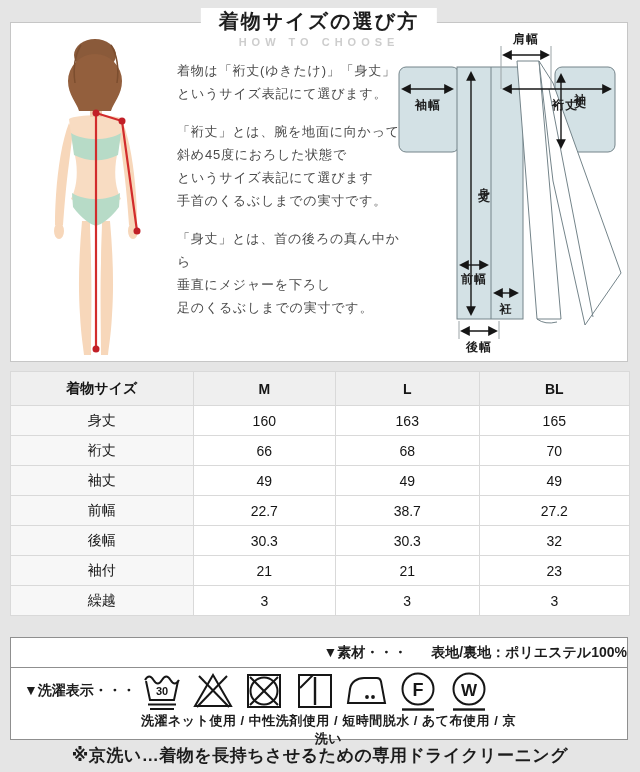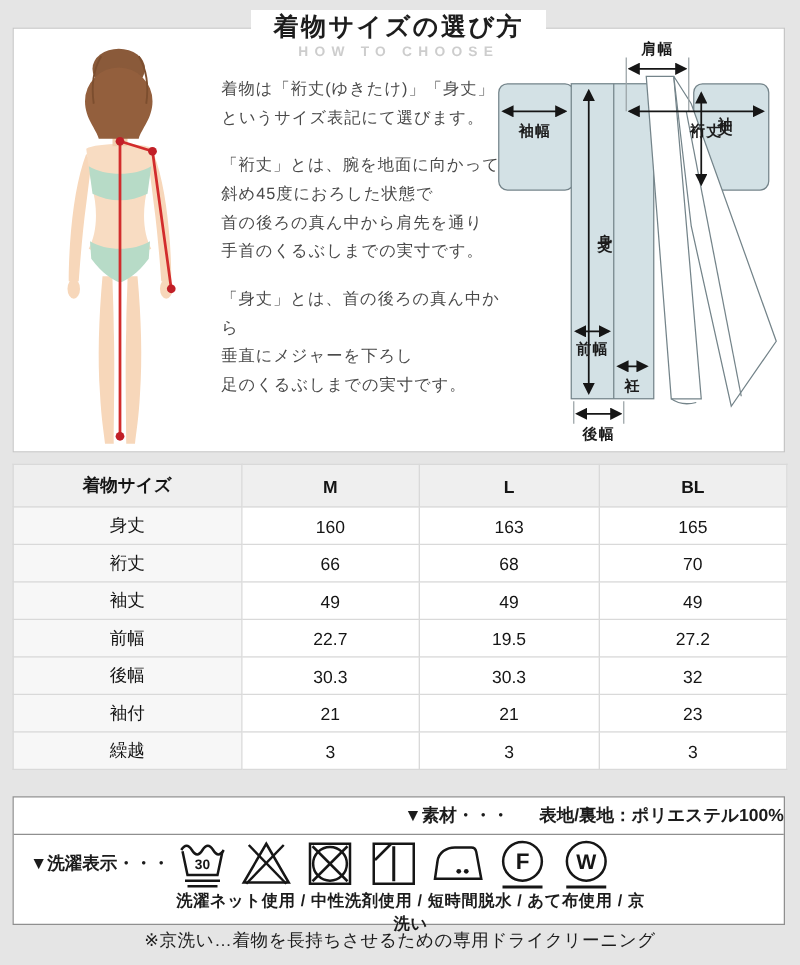--- a/index.html
+++ b/index.html
@@ -50,21 +50,21 @@
   .material-row .mlabel { margin-right:24px; }
   .care-row { position:relative; height:71px; }
   .care-label { position:absolute; left:13px; top:14px; font-size:14px; font-weight:bold;
                 color:#1c1c1c; }
   .care-icons { position:absolute; left:130px; top:2px; display:flex; gap:9px;
                 align-items:center; }
   .care-icons svg { display:block; }
   .care-caption { position:absolute; left:130px; top:44px; width:375px; text-align:center;
                   font-size:13px; font-weight:bold; color:#1c1c1c; letter-spacing:0.5px; }
   .care-note { position:absolute; left:0; top:744px; width:640px; text-align:center;
-               font-size:14px; font-weight:normal; color:#1c1c1c; letter-spacing:0.5px; }
+               font-size:17px; font-weight:bold; color:#1c1c1c; letter-spacing:0.5px; }
 </style>
 </head>
 <body>
 
 <div class="page">
 
   <div class="guide-box">
     <div class="guide-title">着物サイズの選び方</div>
     <div class="guide-subtitle">HOW TO CHOOSE</div>
 
@@ -99,21 +99,21 @@
         <circle cx="114" cy="196" r="3.5" fill="#c11f27"></circle>
         <circle cx="73" cy="314" r="3.5" fill="#c11f27"></circle>
       </svg>
     </div>
 
     <div class="guide-text">
       <p>着物は「裄丈(ゆきたけ)」「身丈」
 というサイズ表記にて選びます。</p>
       <p>「裄丈」とは、腕を地面に向かって
 斜め45度におろした状態で
-首の後ろの真ん中から肩先を通り
+というサイズ表記にて選びます
 手首のくるぶしまでの実寸です。</p>
       <p>「身丈」とは、首の後ろの真ん中から
 垂直にメジャーを下ろし
 足のくるぶしまでの実寸です。</p>
     </div>
 
     <div class="diagram-wrap">
       <svg width="240" height="332" viewBox="0 0 240 332">
         <defs>
           <marker id="ah" viewBox="0 0 10 10" refX="8" refY="5" markerWidth="7" markerHeight="7" orient="auto-start-reverse">
@@ -181,21 +181,21 @@
       </tr>
       <tr>
         <th>袖丈</th>
         <td>49</td>
         <td>49</td>
         <td>49</td>
       </tr>
       <tr>
         <th>前幅</th>
         <td>22.7</td>
-        <td>19.5</td>
+        <td>38.7</td>
         <td>27.2</td>
       </tr>
       <tr>
         <th>後幅</th>
         <td>30.3</td>
         <td>30.3</td>
         <td>32</td>
       </tr>
       <tr>
         <th>袖付</th>

